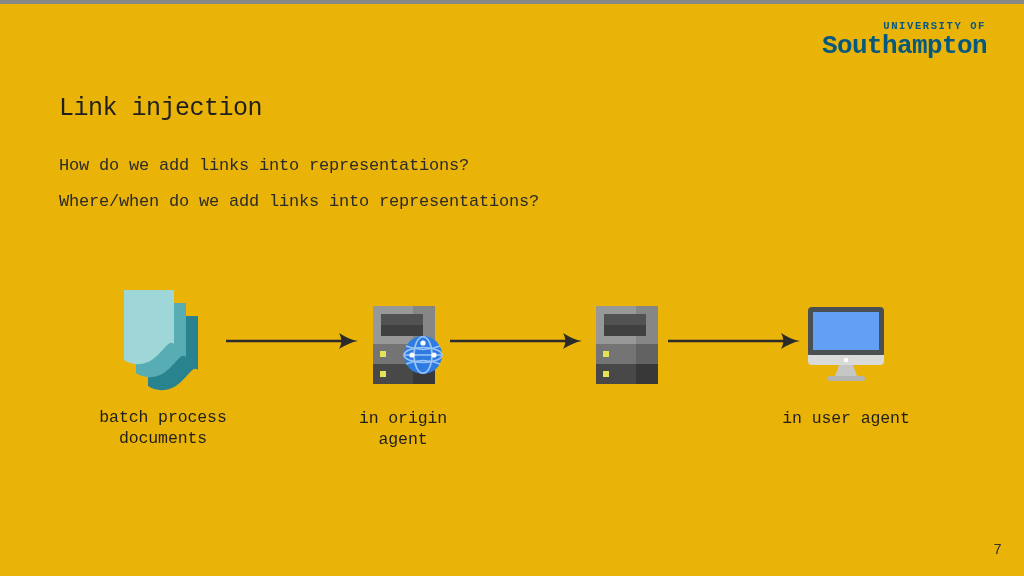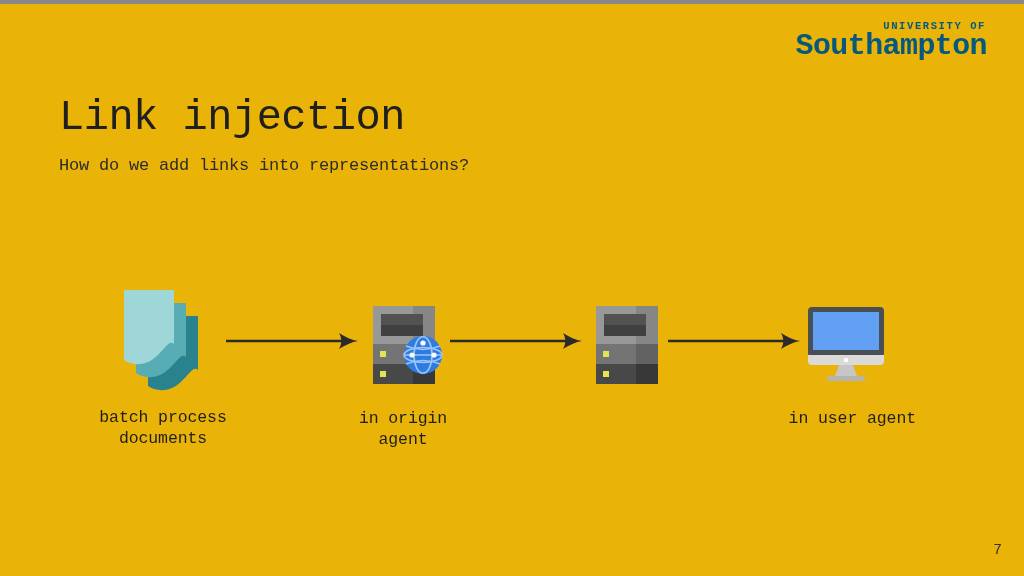--- a/index.html
+++ b/index.html
@@ -7,23 +7,23 @@
     position: relative;
     width: 1024px; height: 576px;
     background: #eab308;
     font-family: Liberation Mono, monospace;
     overflow: hidden;
     margin: 4px auto;
   }
   
   .logo { position: absolute; top: 17px; right: 37px; text-align: right; color: #07587e; }
   .logo-top { font-size: 10.5px; font-weight: 700; letter-spacing: 1.6px; line-height: 10px; margin-right: 1px; }
-  .logo-main { font-size: 30px; font-weight: 600; letter-spacing: -0.6px; line-height: 30px; margin-top: 0px; }
+  .logo-main { font-size: 26px; font-weight: 600; letter-spacing: -0.6px; line-height: 30px; margin-top: 0px; }
   
-  .title { position: absolute; left: 59px; top: 90px; font-size: 42px; letter-spacing: -0.5px; color: #1f1f1f; font-weight: 400; }
+  .title { position: absolute; left: 59px; top: 90px; font-size: 25px; letter-spacing: -0.5px; color: #1f1f1f; font-weight: 400; }
   .body-line { position: absolute; left: 59px; font-size: 17px; color: #2b2b2b; letter-spacing: -0.2px; }
   .body-line.l1 { top: 152px; }
   .body-line.l2 { top: 188px; }
   
   .icon { position: absolute; }
   .icon svg { display: block; }
   .arrow { position: absolute; height: 20px; }
   .step-label { position: absolute; font-size: 16.5px; color: #1f1f1f; text-align: center; line-height: 21px; letter-spacing: -0.1px; }
   .page-number { position: absolute; right: 22px; top: 538px; font-size: 14.5px; color: #333333; }
 </style>
@@ -32,20 +32,21 @@
 
 <div class="slide">
 
   <div class="logo">
     <div class="logo-top">UNIVERSITY OF</div>
     <div class="logo-main">Southampton</div>
   </div>
 
   <div class="title">Link injection</div>
   <div class="body-line l1">How do we add links into representations?</div>
+  <div class="body-line l2">Where/when do we add links into representations?</div>
 
   <div class="icon" style="left:124px; top:286px;">
     <svg width="80" height="108" viewBox="0 0 80 108">
 
       <path d="M24 26 H74 V80 C 68 74, 62 92, 48 98 C 38 102, 30 100, 24 96 Z" fill="#28838f"></path>
 
       <path d="M12 13 H62 V67 C 56 61, 50 79, 36 85 C 26 89, 18 87, 12 83 Z" fill="#58acb4"></path>
 
       <path d="M0 0 H50 V54 C 44 48, 38 66, 24 72 C 14 76, 6 74, 0 70 Z" fill="#9fd6d8"></path>
     </svg>
@@ -120,17 +121,17 @@
       <rect x="5" y="5" width="66" height="38" fill="#62a0f4"></rect>
       <path d="M0 48 h76 v6 a4 4 0 0 1 -4 4 h-68 a4 4 0 0 1 -4 -4 Z" fill="#dadad8"></path>
       <circle cx="38" cy="53" r="2.2" fill="#ffffff"></circle>
       <path d="M31 58 h14 l4 11 h-22 Z" fill="#c6c6c4"></path>
       <rect x="19" y="69" width="38" height="5" rx="2.5" fill="#b4b4b2"></rect>
     </svg>
   </div>
 
   <div class="step-label" style="left:98px;  top:403px; width:130px;">batch process documents</div>
   <div class="step-label" style="left:333px; top:404px; width:140px;">in origin agent</div>
-  <div class="step-label" style="left:776px; top:404px; width:140px;text-align:right;">in user agent</div>
+  <div class="step-label" style="left:776px; top:404px; width:140px;">in user agent</div>
 
   <div class="page-number">7</div>
 
 </div>
 
 </body></html>

